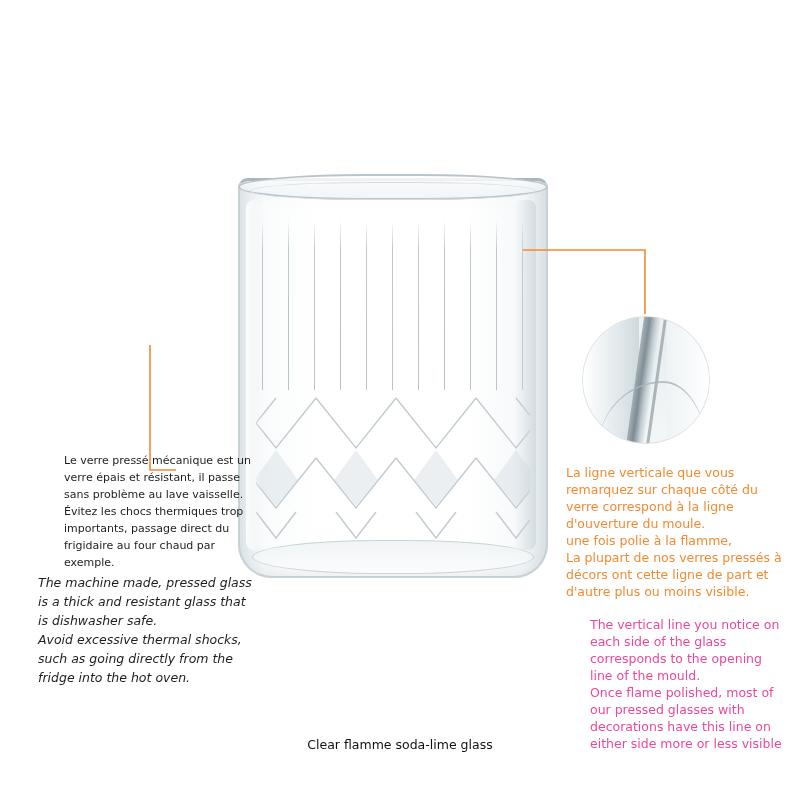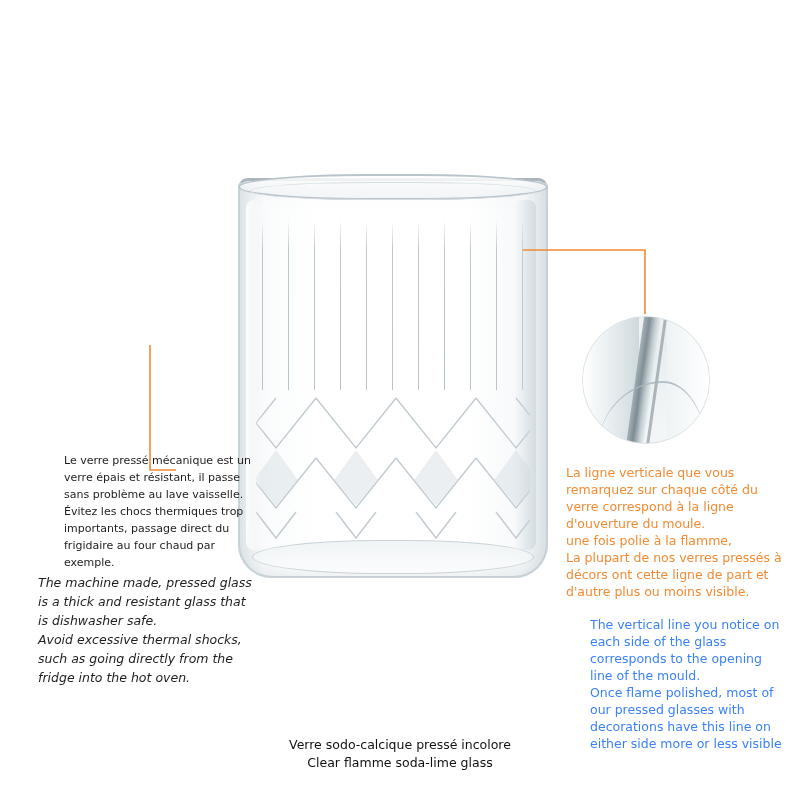--- a/index.html
+++ b/index.html
@@ -228,21 +228,21 @@
   .txt-right .fr {
     font-size: 12.5px;
     line-height: 17px;
     color: #f18b33;
   }
   .txt-right .en {
     margin-top: 16px;
     margin-left: 24px;
     font-size: 12.5px;
     line-height: 17px;
-    color: #3b82f6;
+    color: #ec4899;
   }
   .caption {
     position: absolute;
     left: 0;
     top: 736px;
     width: 800px;
     text-align: center;
     font-size: 12.5px;
     line-height: 18px;
     color: #111111;
@@ -317,15 +317,14 @@
 
 <div class="txt-right">
   <p class="fr" style="white-space: pre-line;">La ligne verticale que vous remarquez sur chaque côté du verre correspond à la ligne d'ouverture du moule.
 une fois polie à la flamme,
 La plupart de nos verres pressés à décors ont cette ligne de part et d'autre plus ou moins visible.</p>
   <p class="en" style="white-space: pre-line;">The vertical line you notice on each side of the glass corresponds to the opening line of the mould.
 Once flame polished, most of our pressed glasses with decorations have this line on either side more or less visible</p>
 </div>
 
 <div class="caption">
-  <p>Verre sodo-calcique pressé incolore</p>
   <p>Clear flamme soda-lime glass</p>
 </div>
 
 </body></html>

